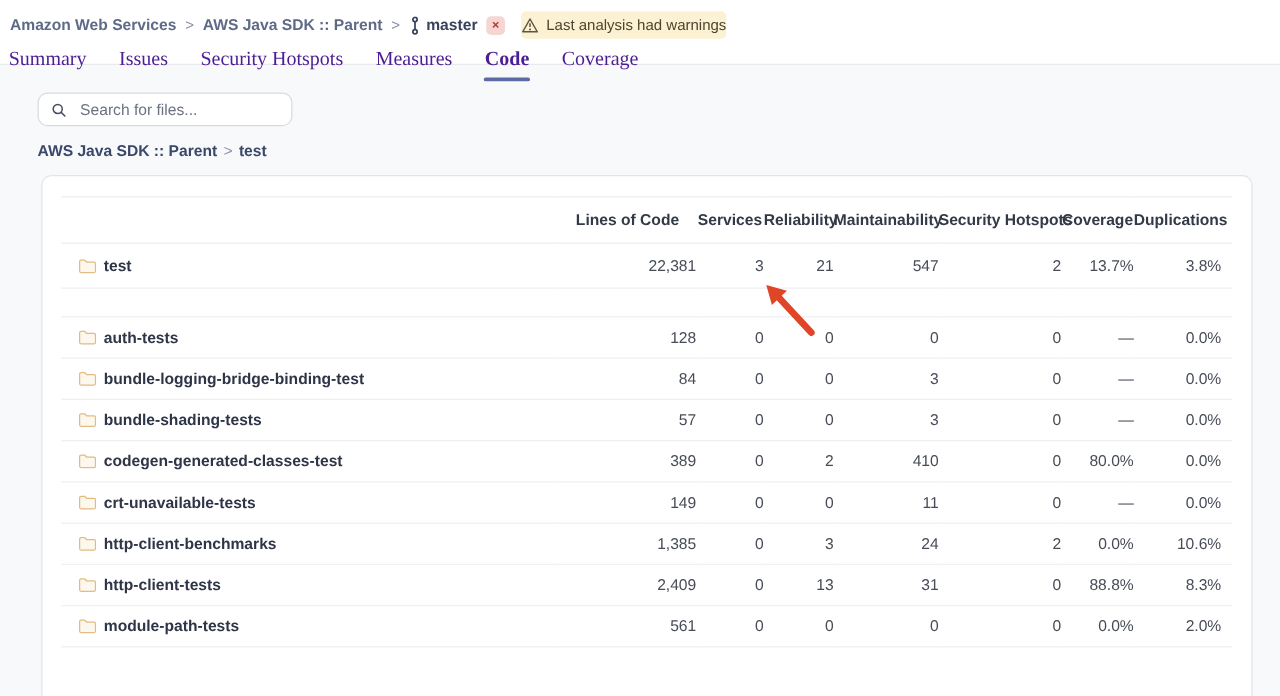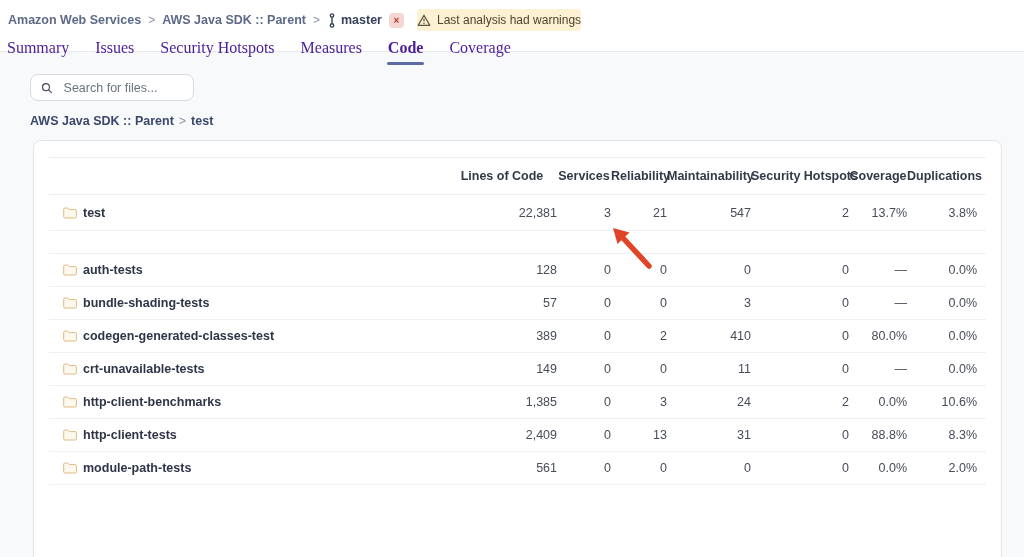--- a/index.html
+++ b/index.html
@@ -24,21 +24,21 @@
 
   
   .tabs { display:flex; padding-left:5px; margin-top:2px; }
   .tab { position:relative; font-family:Liberation Serif, serif; font-size:16px; color:#4c1d95;
          padding:6px 2px 13px 2px; margin-right:22px; background:none; border:none; cursor:pointer; }
   .tab.active { font-weight:700; }
   .tab.active::after { content:""; position:absolute; left:1px; right:1px; bottom:5px;
                        height:3px; border-radius:2px; background:#5d6ba5; }
 
   
-  .searchbox { display:flex; align-items:center; gap:9px; width:164px; height:27px;
+  .searchbox { display:flex; align-items:center; gap:9px; width:204px; height:27px;
                margin:22px 0 0 30px; background:#fff; border:1px solid #d8dbe0; border-radius:8px;
                padding:0 10px; box-sizing:border-box; }
   .searchbox input { border:none; outline:none; width:100%; font-size:12.5px; color:#333;
                      background:transparent; font-family:"Liberation Sans", sans-serif; }
   .searchbox input::placeholder { color:#6b7380; }
 
   .path { margin:13px 0 12px 30px; font-size:12.5px; font-weight:700; color:#3a486b; }
   .path .psep { color:#8b93a7; margin:0 5px; font-weight:400; }
   .path .plink { cursor:pointer; }
 
@@ -176,20 +176,37 @@
     </td>
     <td class="num">128</td>
     <td class="num">0</td>
     <td class="num">0</td>
     <td class="num">0</td>
     <td class="num">0</td>
     <td class="num">—</td>
     <td class="num">0.0%</td>
   </tr>
 
+  <tr>
+    <td class="name-td">
+      <span class="ncell">
+        <svg width="14" height="12" viewBox="0 0 14 12">
+          <path d="M0.7 2.2 a1.2 1.2 0 0 1 1.2 -1.2 h2.9 l1.4 1.6 h6 a1.2 1.2 0 0 1 1.2 1.2 v6 a1.2 1.2 0 0 1 -1.2 1.2 h-10.3 a1.2 1.2 0 0 1 -1.2 -1.2 z" fill="#fdf8ed" stroke="#e2bb83" stroke-width="1"></path>
+        </svg>
+        <span class="fname">bundle-logging-bridge-binding-test</span>
+      </span>
+    </td>
+    <td class="num">84</td>
+    <td class="num">0</td>
+    <td class="num">0</td>
+    <td class="num">3</td>
+    <td class="num">0</td>
+    <td class="num">—</td>
+    <td class="num">0.0%</td>
+  </tr>
 
   <tr>
     <td class="name-td">
       <span class="ncell">
         <svg width="14" height="12" viewBox="0 0 14 12">
           <path d="M0.7 2.2 a1.2 1.2 0 0 1 1.2 -1.2 h2.9 l1.4 1.6 h6 a1.2 1.2 0 0 1 1.2 1.2 v6 a1.2 1.2 0 0 1 -1.2 1.2 h-10.3 a1.2 1.2 0 0 1 -1.2 -1.2 z" fill="#fdf8ed" stroke="#e2bb83" stroke-width="1"></path>
         </svg>
         <span class="fname">bundle-shading-tests</span>
       </span>
     </td>

